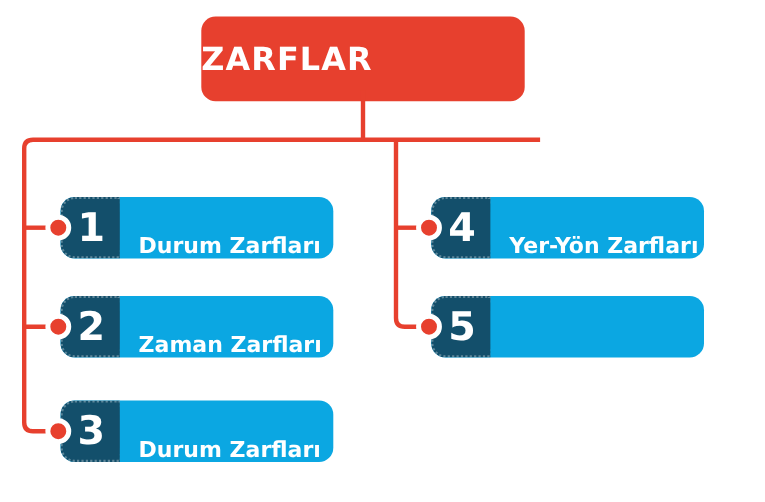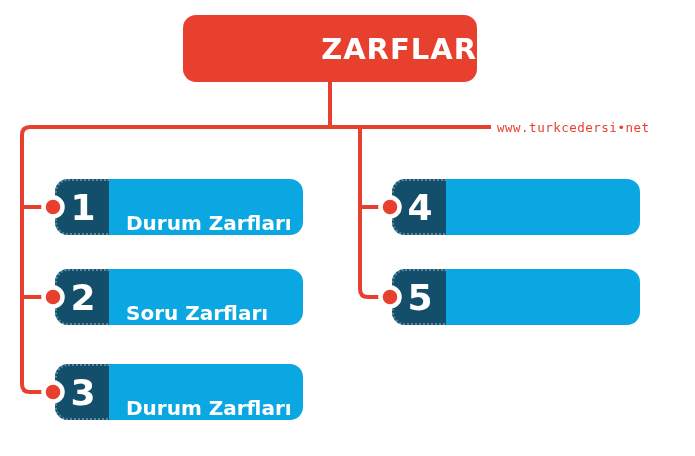--- a/index.html
+++ b/index.html
@@ -8,23 +8,23 @@
     width:695px;height:456px;
     background:#ffffff;
     font-family:"DejaVu Sans","Liberation Sans",sans-serif;
     overflow:hidden;
   }
   #connectors{
     position:absolute;left:0;top:0;width:695px;height:456px;
     z-index:2;pointer-events:none;
   }
   .title-box{
-    position:absolute;left:183px;top:15px;width:294px;height:67px;
+    position:absolute;left:183px;top:15px;width:294px;height:77px;
     background:#E7402E;border-radius:13px;
-    display:flex;align-items:center;justify-content:flex-end;
+    display:flex;align-items:center;justify-content:flex-start;
     z-index:1;
   }
   .title-box span{
     color:#ffffff;font-size:29px;font-weight:bold;letter-spacing:1px;
   }
   .item{
     position:absolute;width:248px;height:56px;
     display:flex;z-index:1;
     border-radius:13px;
     background:#0BA7E2;
@@ -78,38 +78,38 @@
     </g>
     <g fill="#E7402E" stroke="#ffffff" stroke-width="4.5">
       <circle cx="53" cy="207" r="9.5"></circle>
       <circle cx="53" cy="297" r="9.5"></circle>
       <circle cx="53" cy="392" r="9.5"></circle>
       <circle cx="390" cy="207" r="9.5"></circle>
       <circle cx="390" cy="297" r="9.5"></circle>
     </g>
   </svg>
 
-  <div class="watermark">www.turkcedersi•net</div>
 
   <div class="item pos-l1">
     <div class="num">1</div>
     <div class="lbl">Durum Zarfları</div>
   </div>
 
   <div class="item pos-l2">
     <div class="num">2</div>
-    <div class="lbl">Soru Zarfları</div>
+    <div class="lbl">Zaman Zarfları</div>
   </div>
 
   <div class="item pos-l3">
     <div class="num">3</div>
     <div class="lbl">Durum Zarfları</div>
   </div>
 
   <div class="item pos-r1">
     <div class="num">4</div>
+    <div class="lbl">Yer-Yön Zarfları</div>
   </div>
 
   <div class="item pos-r2">
     <div class="num">5</div>
   </div>
 
 </div>
 
 </body></html>

